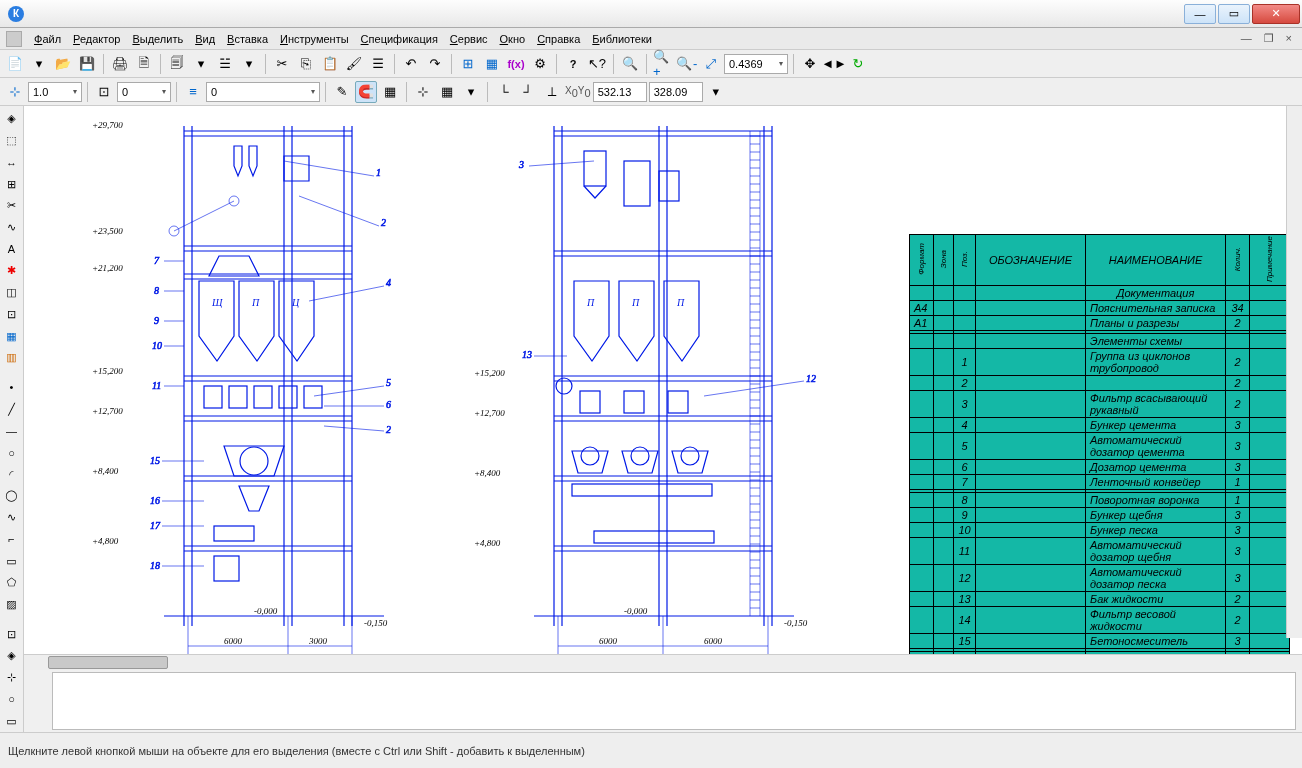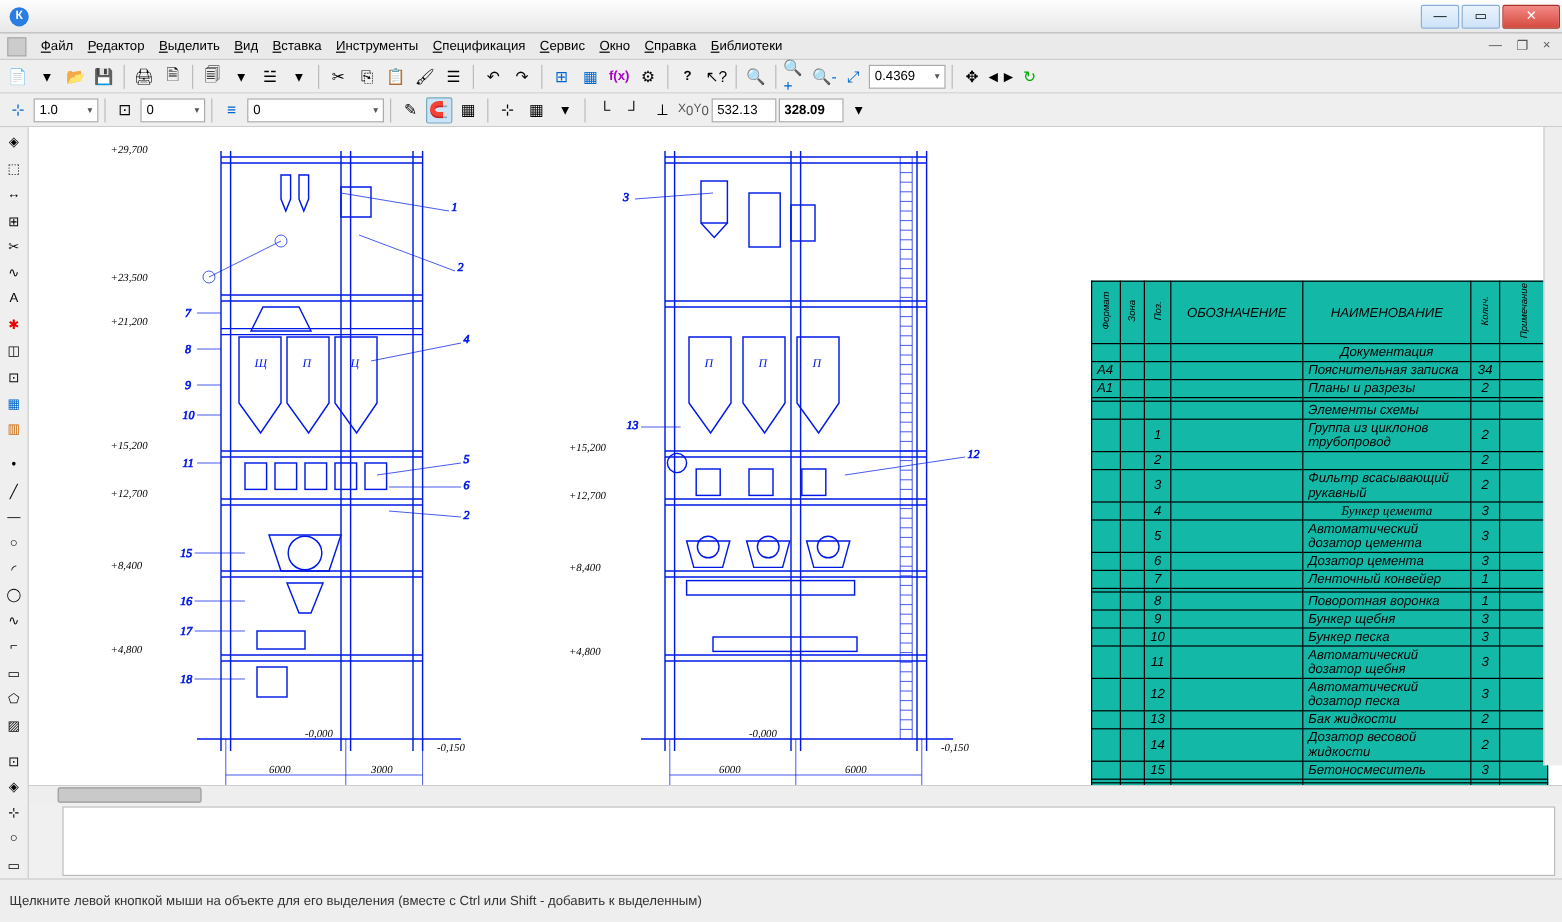--- a/index.html
+++ b/index.html
@@ -155,21 +155,21 @@
     <span class="tb-btn">▾</span>
   <span class="tb-sep"></span>
   <span class="tb-btn">└</span>
   <span class="tb-btn">┘</span>
   <span class="tb-btn">⟂</span>
   <span style="font-size:10px;color:#555">X<sub>0</sub>Y<sub>0</sub></span>
   <span class="tb-dd">
       <input style="width: 48px;" value="532.13">
     </span>
   <span class="tb-dd">
-      <input style="width: 48px; font-weight: bold;" value="328.09">
+      <input style="width: 48px;" value="328.09">
     </span>
   <span class="tb-btn">▾</span>
 </div>
 
 <div class="workspace">
   <div class="vtoolbar">
     <span class="tb-btn">◈</span>
     <span class="tb-btn">⬚</span>
     <span class="tb-btn">↔</span>
     <span class="tb-btn">⊞</span>
@@ -575,21 +575,21 @@
                 <td></td>
                 <td style="text-align: left; margin-top: 17px;">Фильтр всасывающий рукавный</td>
                 <td style="text-align: center;">2</td>
                 <td></td>
               </tr>
               <tr>
                 <td></td>
                 <td></td>
                 <td style="text-align: center;">4</td>
                 <td></td>
-                <td style="text-align: center; font-family: Liberation Serif, serif;">Бункер цемента</td>
+                <td style="text-align: left;">Бункер цемента</td>
                 <td style="text-align: center;">3</td>
                 <td></td>
               </tr>
               <tr>
                 <td></td>
                 <td></td>
                 <td style="text-align: center;">5</td>
                 <td></td>
                 <td style="text-align: left;">Автоматический дозатор цемента</td>
                 <td style="text-align: center;">3</td>
@@ -674,21 +674,21 @@
                 <td></td>
                 <td style="text-align: left;">Бак жидкости</td>
                 <td style="text-align: center;">2</td>
                 <td></td>
               </tr>
               <tr>
                 <td></td>
                 <td></td>
                 <td style="text-align: center;">14</td>
                 <td></td>
-                <td style="text-align: left;">Дозатор весовой жидкости</td>
+                <td style="text-align: left;">Фильтр весовой жидкости</td>
                 <td style="text-align: center;">2</td>
                 <td></td>
               </tr>
               <tr>
                 <td></td>
                 <td></td>
                 <td style="text-align: center;">15</td>
                 <td></td>
                 <td style="text-align: left;">Бетоносмеситель</td>
                 <td style="text-align: center;">3</td>

